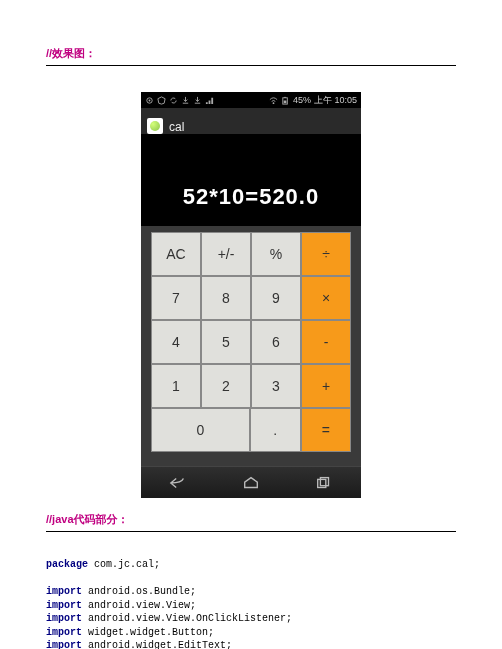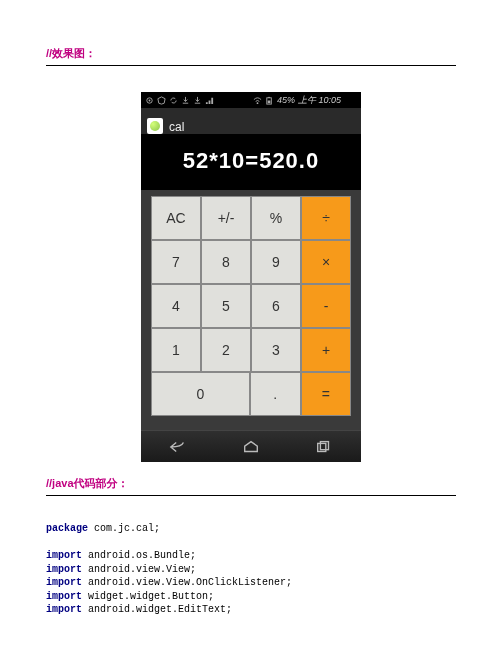--- a/index.html
+++ b/index.html
@@ -33,25 +33,24 @@
     color: #fff;
     font-family: Arial, sans-serif;
     position: relative;
   }
   .status-bar {
     height: 16px;
     background: #000;
     display: flex;
     align-items: center;
     justify-content: flex-end;
-    padding: 0 20px;
+    padding: 0 4px;
     gap: 3px;
     font-size: 9px;
     color: #ccc;
-    font-style: italic;
   }
   .status-bar .icons-left {
     position: absolute;
     left: 4px;
     display: flex;
     gap: 3px;
   }
   .status-icon {
     width: 9px;
     height: 9px;
@@ -80,20 +79,21 @@
     background: radial-gradient(circle at 30% 30%, #d4ff7a, #8bc34a);
   }
   .app-title {
     font-size: 12px;
     color: #eee;
   }
   .display-area {
     background: #000;
     padding: 14px 0 16px 0;
     text-align: center;
+    margin-top: 36px;
   }
   .display-text {
     color: #fff;
     font-size: 22px;
     font-weight: bold;
     letter-spacing: 1px;
   }
   .keypad {
     background: #3a3a3a;
     padding: 6px 10px 14px 10px;

